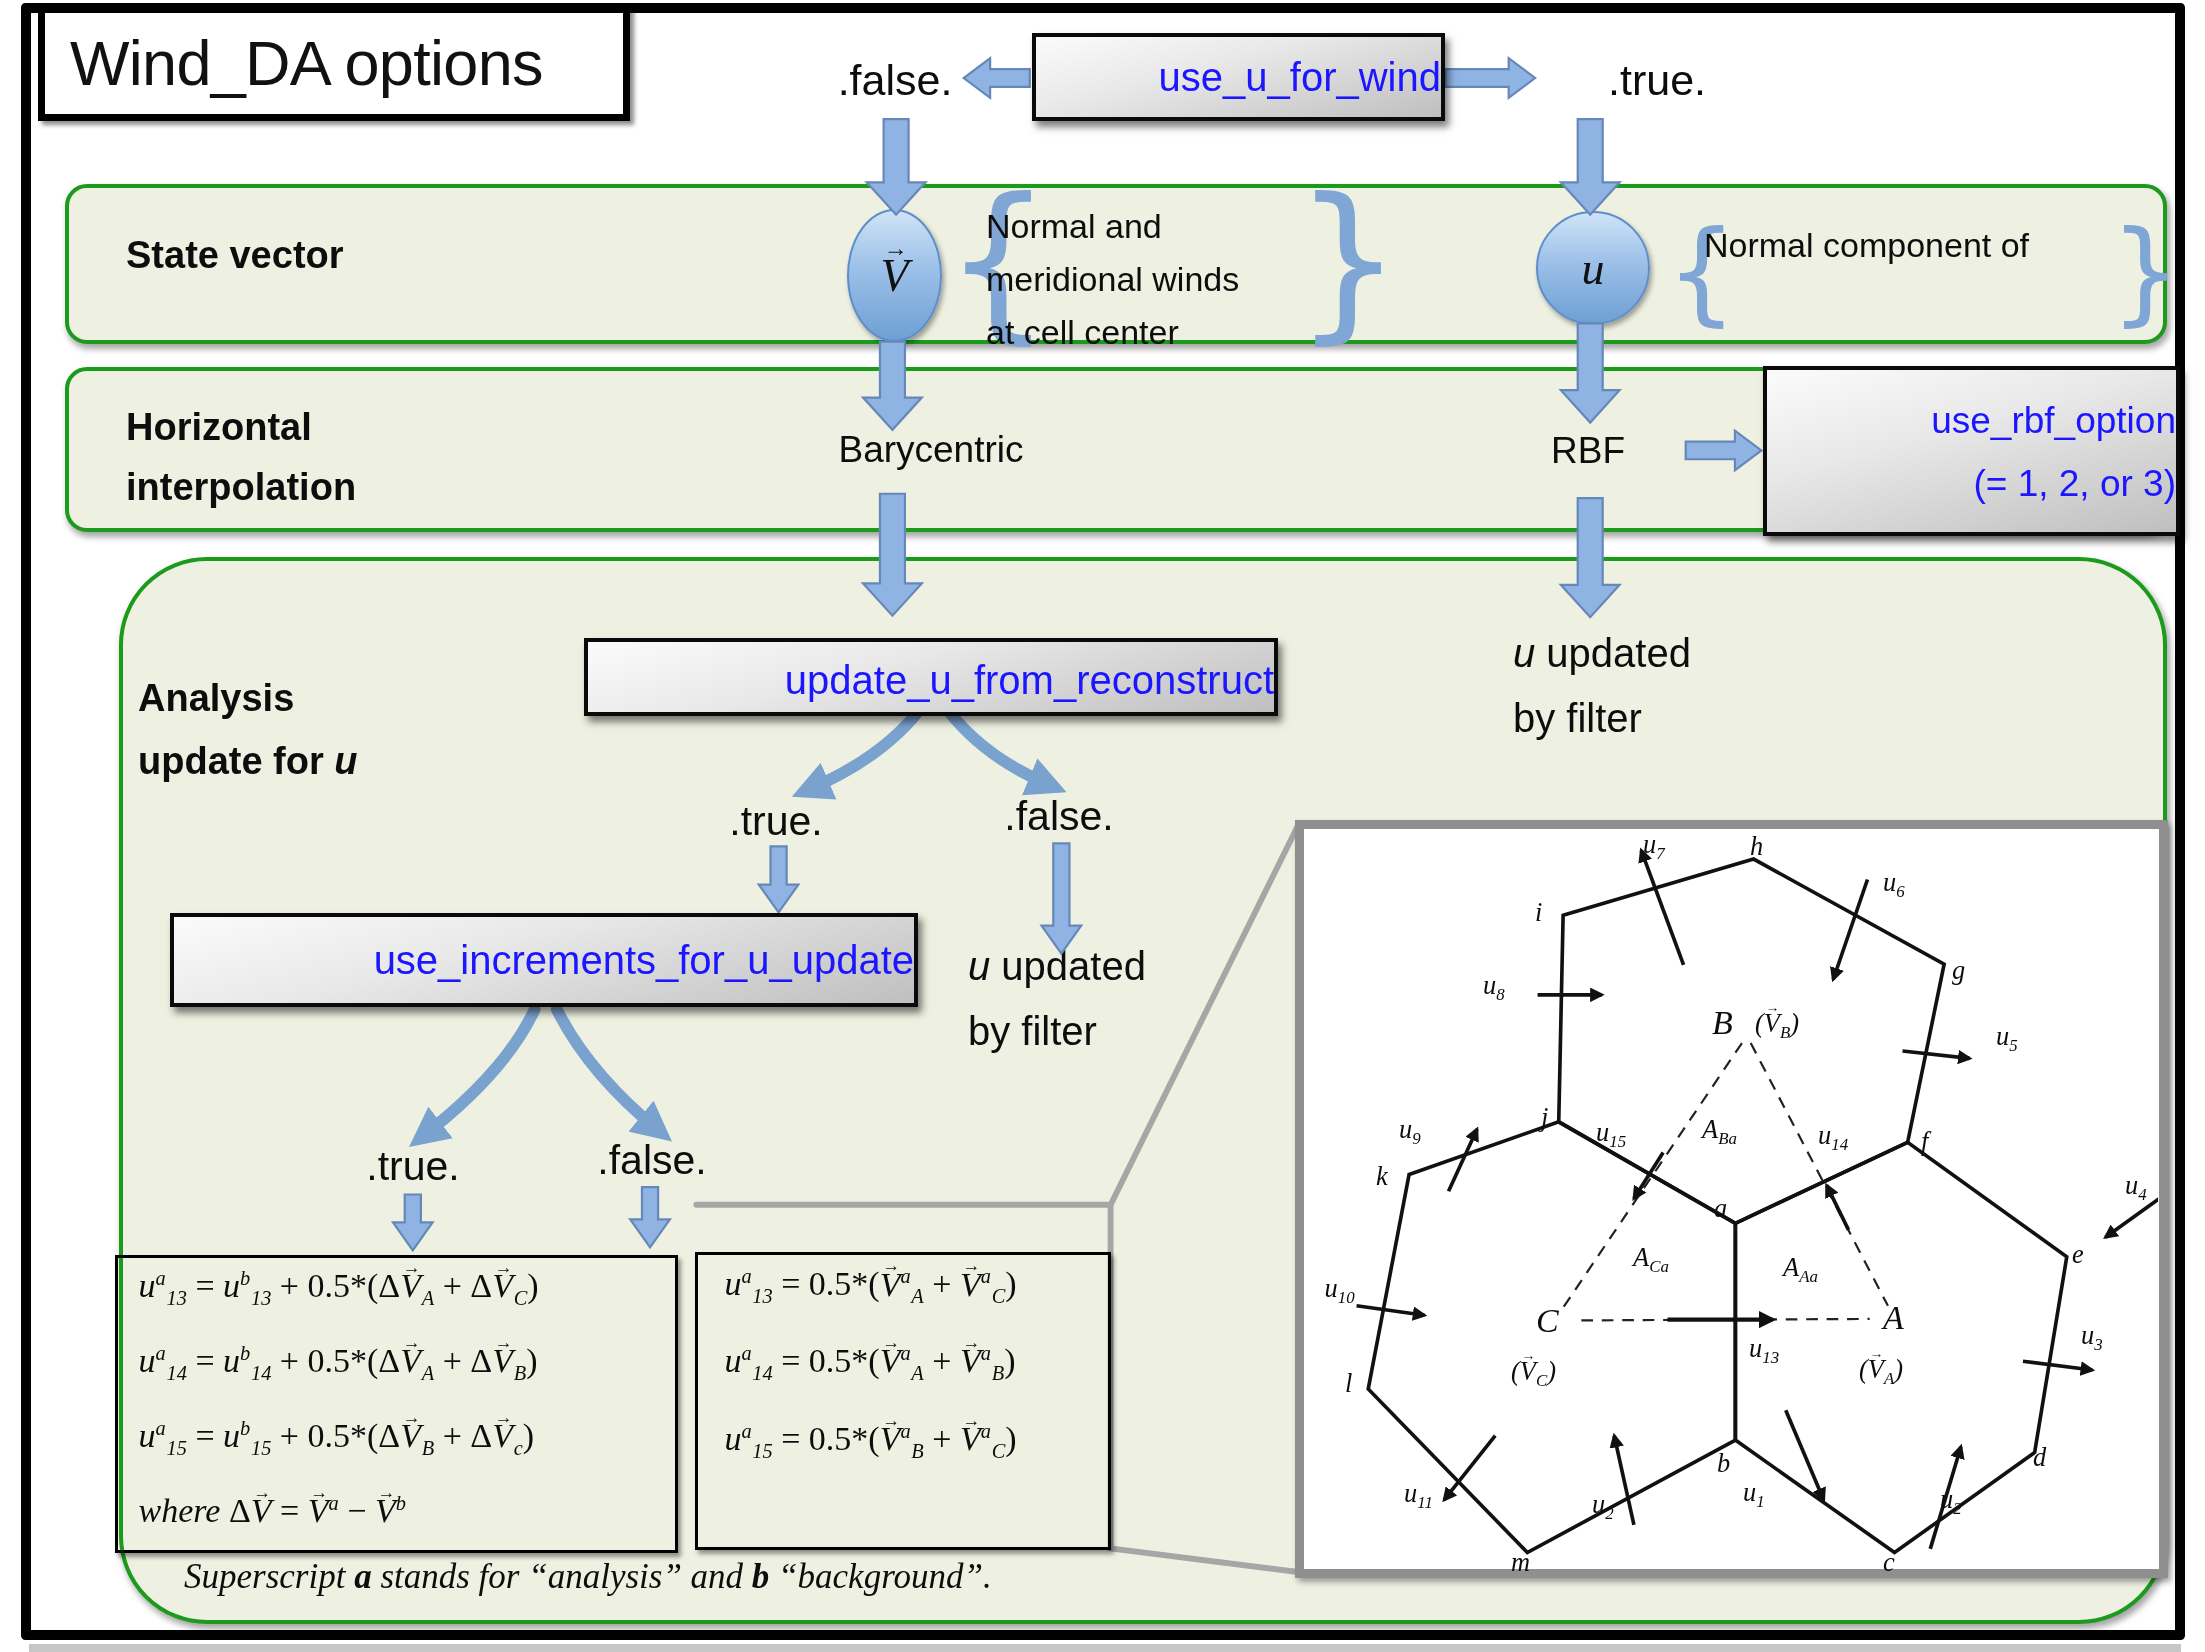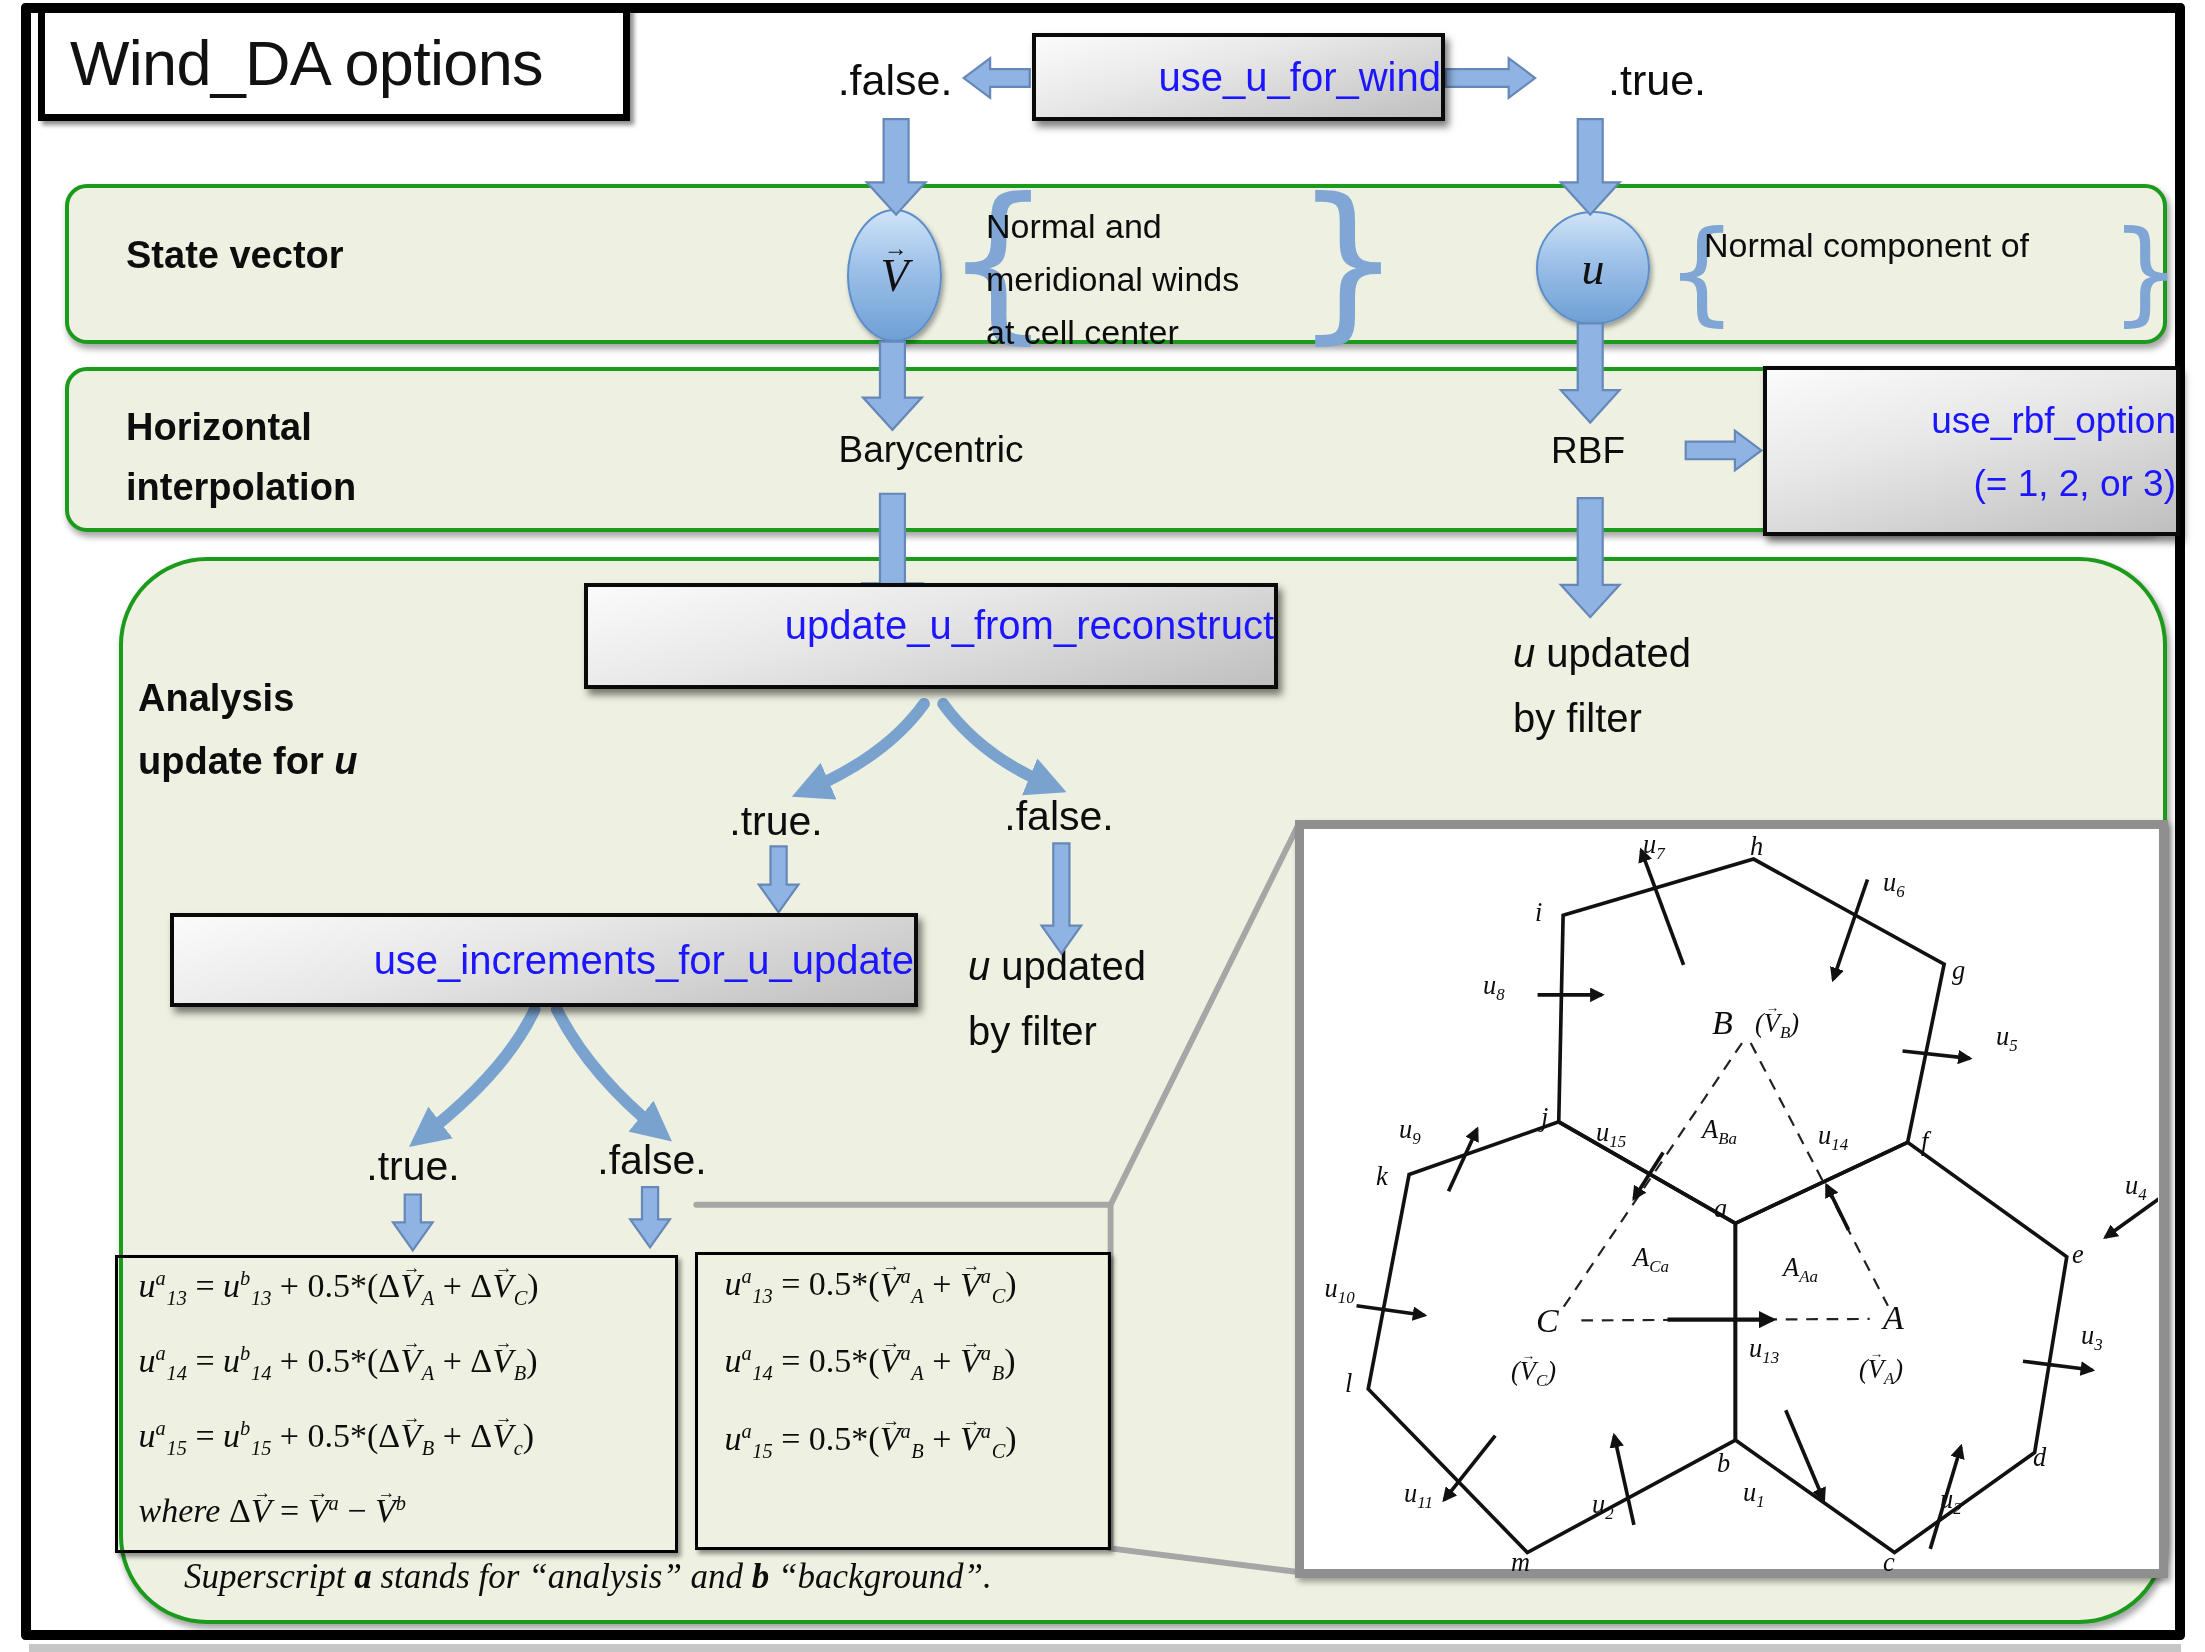--- a/index.html
+++ b/index.html
@@ -134,21 +134,21 @@
   <div class="greybox" style="left:1763px;top:366px;width:417px;height:170px;">
     <div style="margin-top:19px;font-size:37px;line-height:63px;">use_rbf_option</div>
     <div style="font-size:37px;line-height:63px;">(= 1, 2, or 3)</div>
   </div>
 
   <div class="lbl" style="left:138px;top:667px;line-height:63px;">
     <div>Analysis</div>
     <div>update for <i>u</i></div>
   </div>
 
-  <div class="greybox" style="left:584px;top:583px;width:694px;height:106px;">
+  <div class="greybox" style="left:584px;top:638px;width:694px;height:78px;">
     <span style="display:block;line-height:76px;font-size:40px;">update_u_from_reconstruct</span>
   </div>
 
   <span class="t ctr" style="left:776px;top:798px;font-size:41px;">.true.</span>
   <span class="t ctr" style="left:1059px;top:793px;font-size:41px;">.false.</span>
 
   <div class="t" style="left:1513px;top:621px;font-size:40px;line-height:65px;">
     <div><i>u</i> updated</div>
     <div>by filter</div>
   </div>

